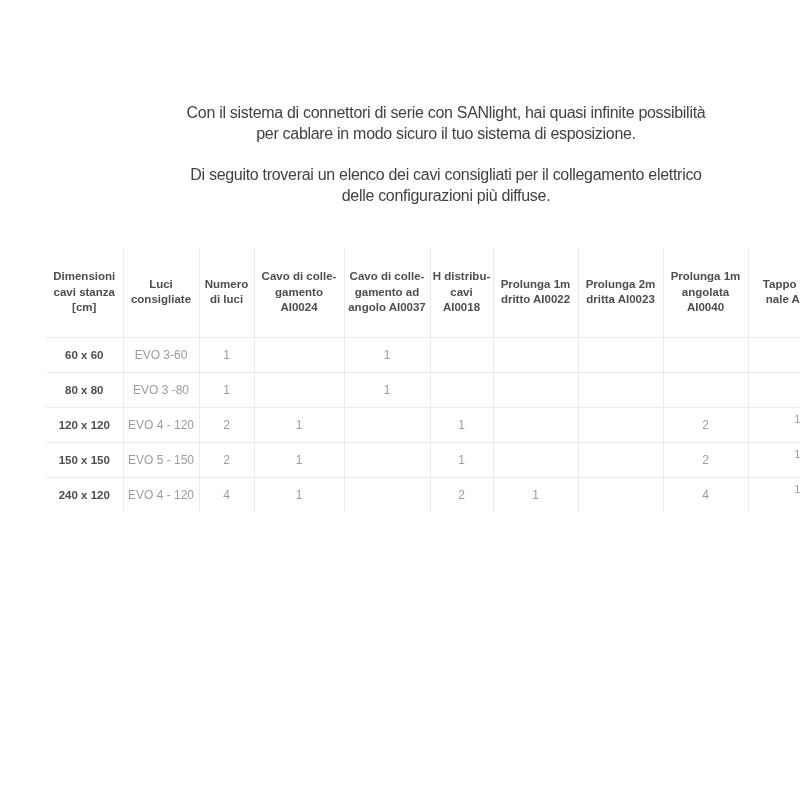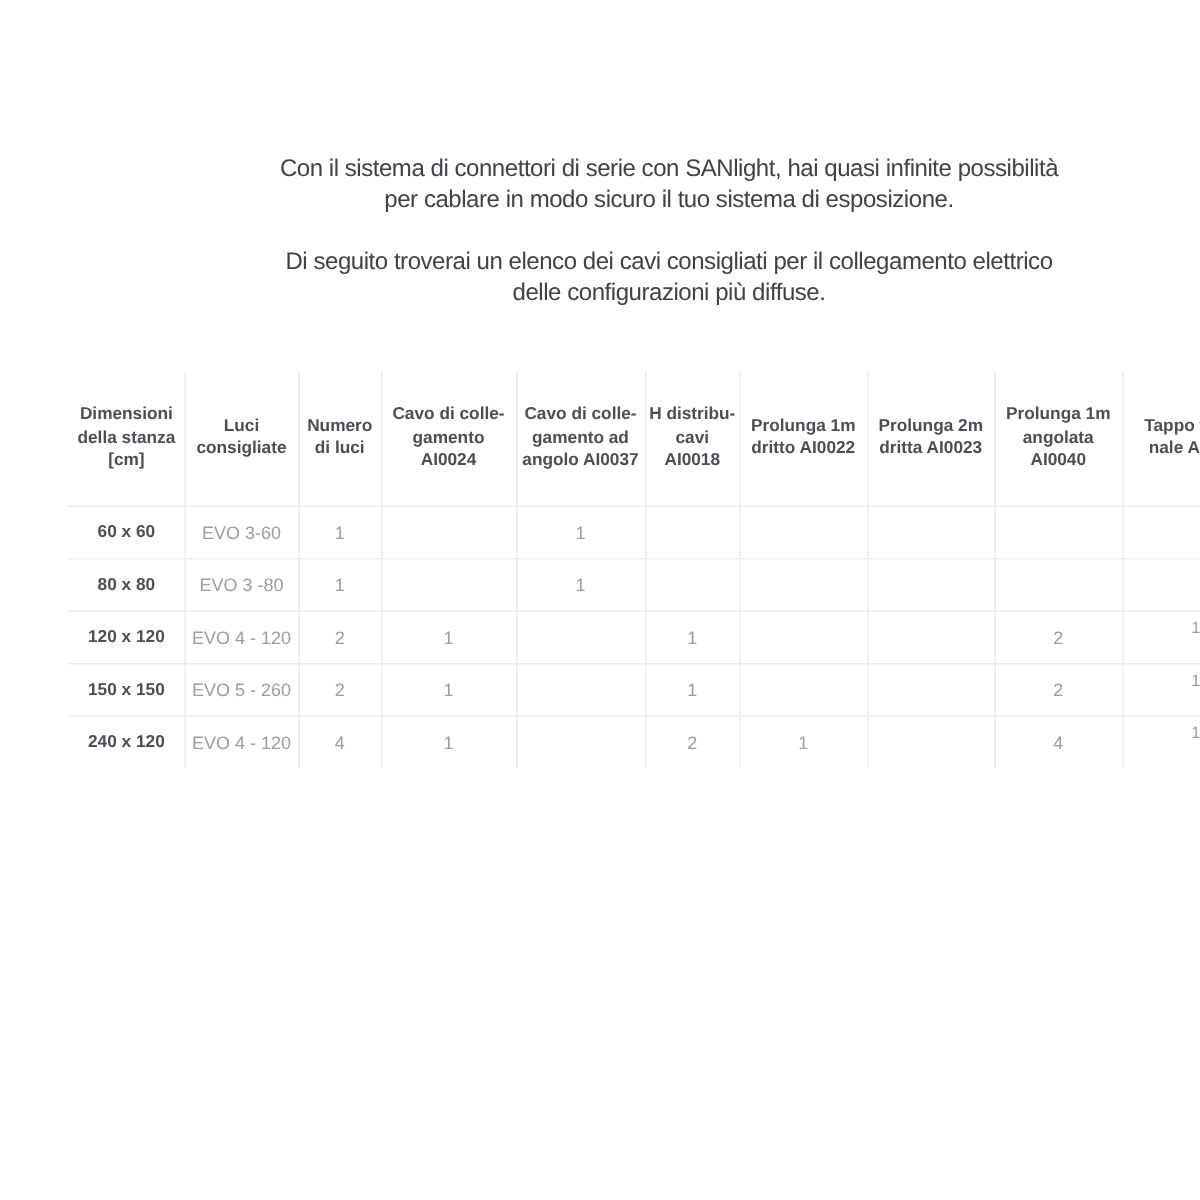--- a/index.html
+++ b/index.html
@@ -92,21 +92,21 @@
         <col style="width:86px">
         <col style="width:63px">
       <col style="width:85px">
         <col style="width:85px">
         <col style="width:85px">
       <col style="width:98px">
     </colgroup>
     <thead>
       <tr>
         <th>Dimensioni
-della stanza
+cavi stanza
 [cm]</th>
         <th>Luci
 consigliate</th>
         <th>Numero
 di luci</th>
         <th>Cavo di colle-
 gamento
 AI0024</th>
         <th>Cavo di colle-
 gamento ad
@@ -157,21 +157,21 @@
         <td>1</td>
         <td></td>
         <td>1</td>
         <td></td>
         <td></td>
         <td>2</td>
         <td class="top-val">1</td>
       </tr>
       <tr>
         <td class="row-label">150 x 150</td>
-        <td>EVO 5 - 260</td>
+        <td>EVO 5 - 150</td>
         <td>2</td>
         <td>1</td>
         <td></td>
         <td>1</td>
         <td></td>
         <td></td>
         <td>2</td>
         <td class="top-val">1</td>
       </tr>
       <tr>

